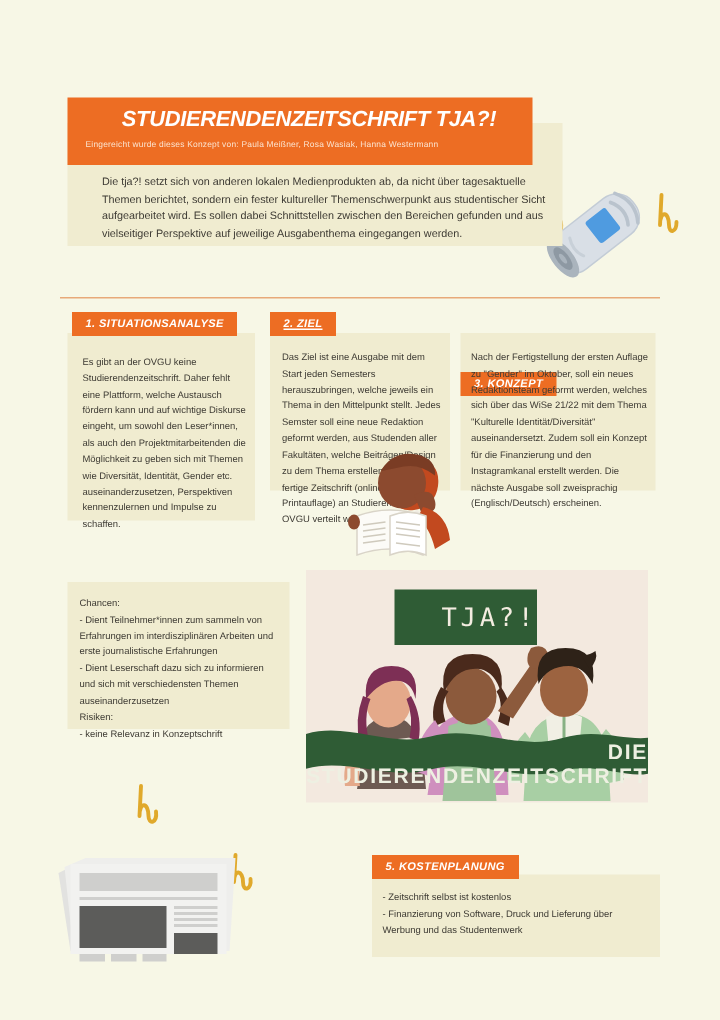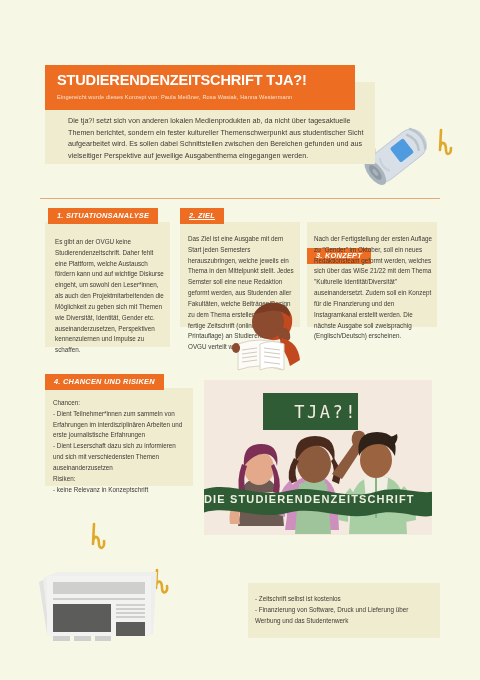--- a/index.html
+++ b/index.html
@@ -39,24 +39,26 @@
     top: 65px;
     width: 310px;
     height: 45px;
     background: #ed6d23;
     padding: 7px 0 0 12px;
   }
 
   .header-title {
     font-size: 14.6px;
     font-weight: bold;
+    font-style: italic;
     color: #ffffff;
     letter-spacing: -0.2px;
     white-space: nowrap;
     line-height: 1.1;
+    text-align: center;
   }
 
   .header-sub {
     font-size: 5.6px;
     color: #fbe3cf;
     margin-top: 6px;
     white-space: nowrap;
     letter-spacing: 0.15px;
   }
 
@@ -159,22 +161,22 @@
     top: 103px;
     width: 240px;
     height: 36px;
   }
 
   .wave-label {
     position: absolute;
     left: 0;
     top: 113px;
     width: 228px;
-    text-align: left;
-    font-size: 11px;
+    text-align: right;
+    font-size: 14px;
     font-weight: bold;
     color: #eef0e2;
     letter-spacing: 1.15px;
     z-index: 5;
   }
 
   
   .squiggle { position: absolute; }
 </style>
 </head>
@@ -245,21 +247,20 @@
         <line x1="48" y1="48" x2="64" y2="50"></line>
           <line x1="48" y1="52" x2="64" y2="54"></line>
         <line x1="48" y1="56" x2="64" y2="58"></line>
           <line x1="48" y1="62" x2="64" y2="64"></line>
       </g>
     </g>
     <ellipse cx="20" cy="48" rx="4" ry="5" fill="#8c4a2f"></ellipse>
   </svg>
 
   <div class="card" id="card4"></div>
-  <div class="card-tab" id="tab4">4. CHANCEN UND RISIKEN</div>
   <div class="card-body" id="body4">Chancen:
 - Dient Teilnehmer*innen zum sammeln von Erfahrungen im interdisziplinären Arbeiten und erste journalistische Erfahrungen
 - Dient Leserschaft dazu sich zu informieren und sich mit verschiedensten Themen auseinanderzusetzen
 Risiken:
 - keine Relevanz in Konzeptschrift</div>
 
   <div class="illus">
 
     <div class="tja-banner">
       <span class="tja-text">TJA?!</span>
@@ -331,16 +332,17 @@
     </g>
     <rect x="83" y="62" width="29" height="14" fill="#5c5c5a"></rect>
     <g fill="#cfcfcd">
       <rect x="20" y="76" width="17" height="5"></rect>
         <rect x="41" y="76" width="17" height="5"></rect>
       <rect x="62" y="76" width="16" height="5"></rect>
     </g>
   </svg>
 
   <div class="card" id="card5"></div>
+  <div class="card-tab" id="tab5">5. KOSTENPLANUNG</div>
   <div class="card-body" id="body5">- Zeitschrift selbst ist kostenlos
 - Finanzierung von Software, Druck und Lieferung über Werbung und das Studentenwerk</div>
 
 </div>
 
 </body></html>

